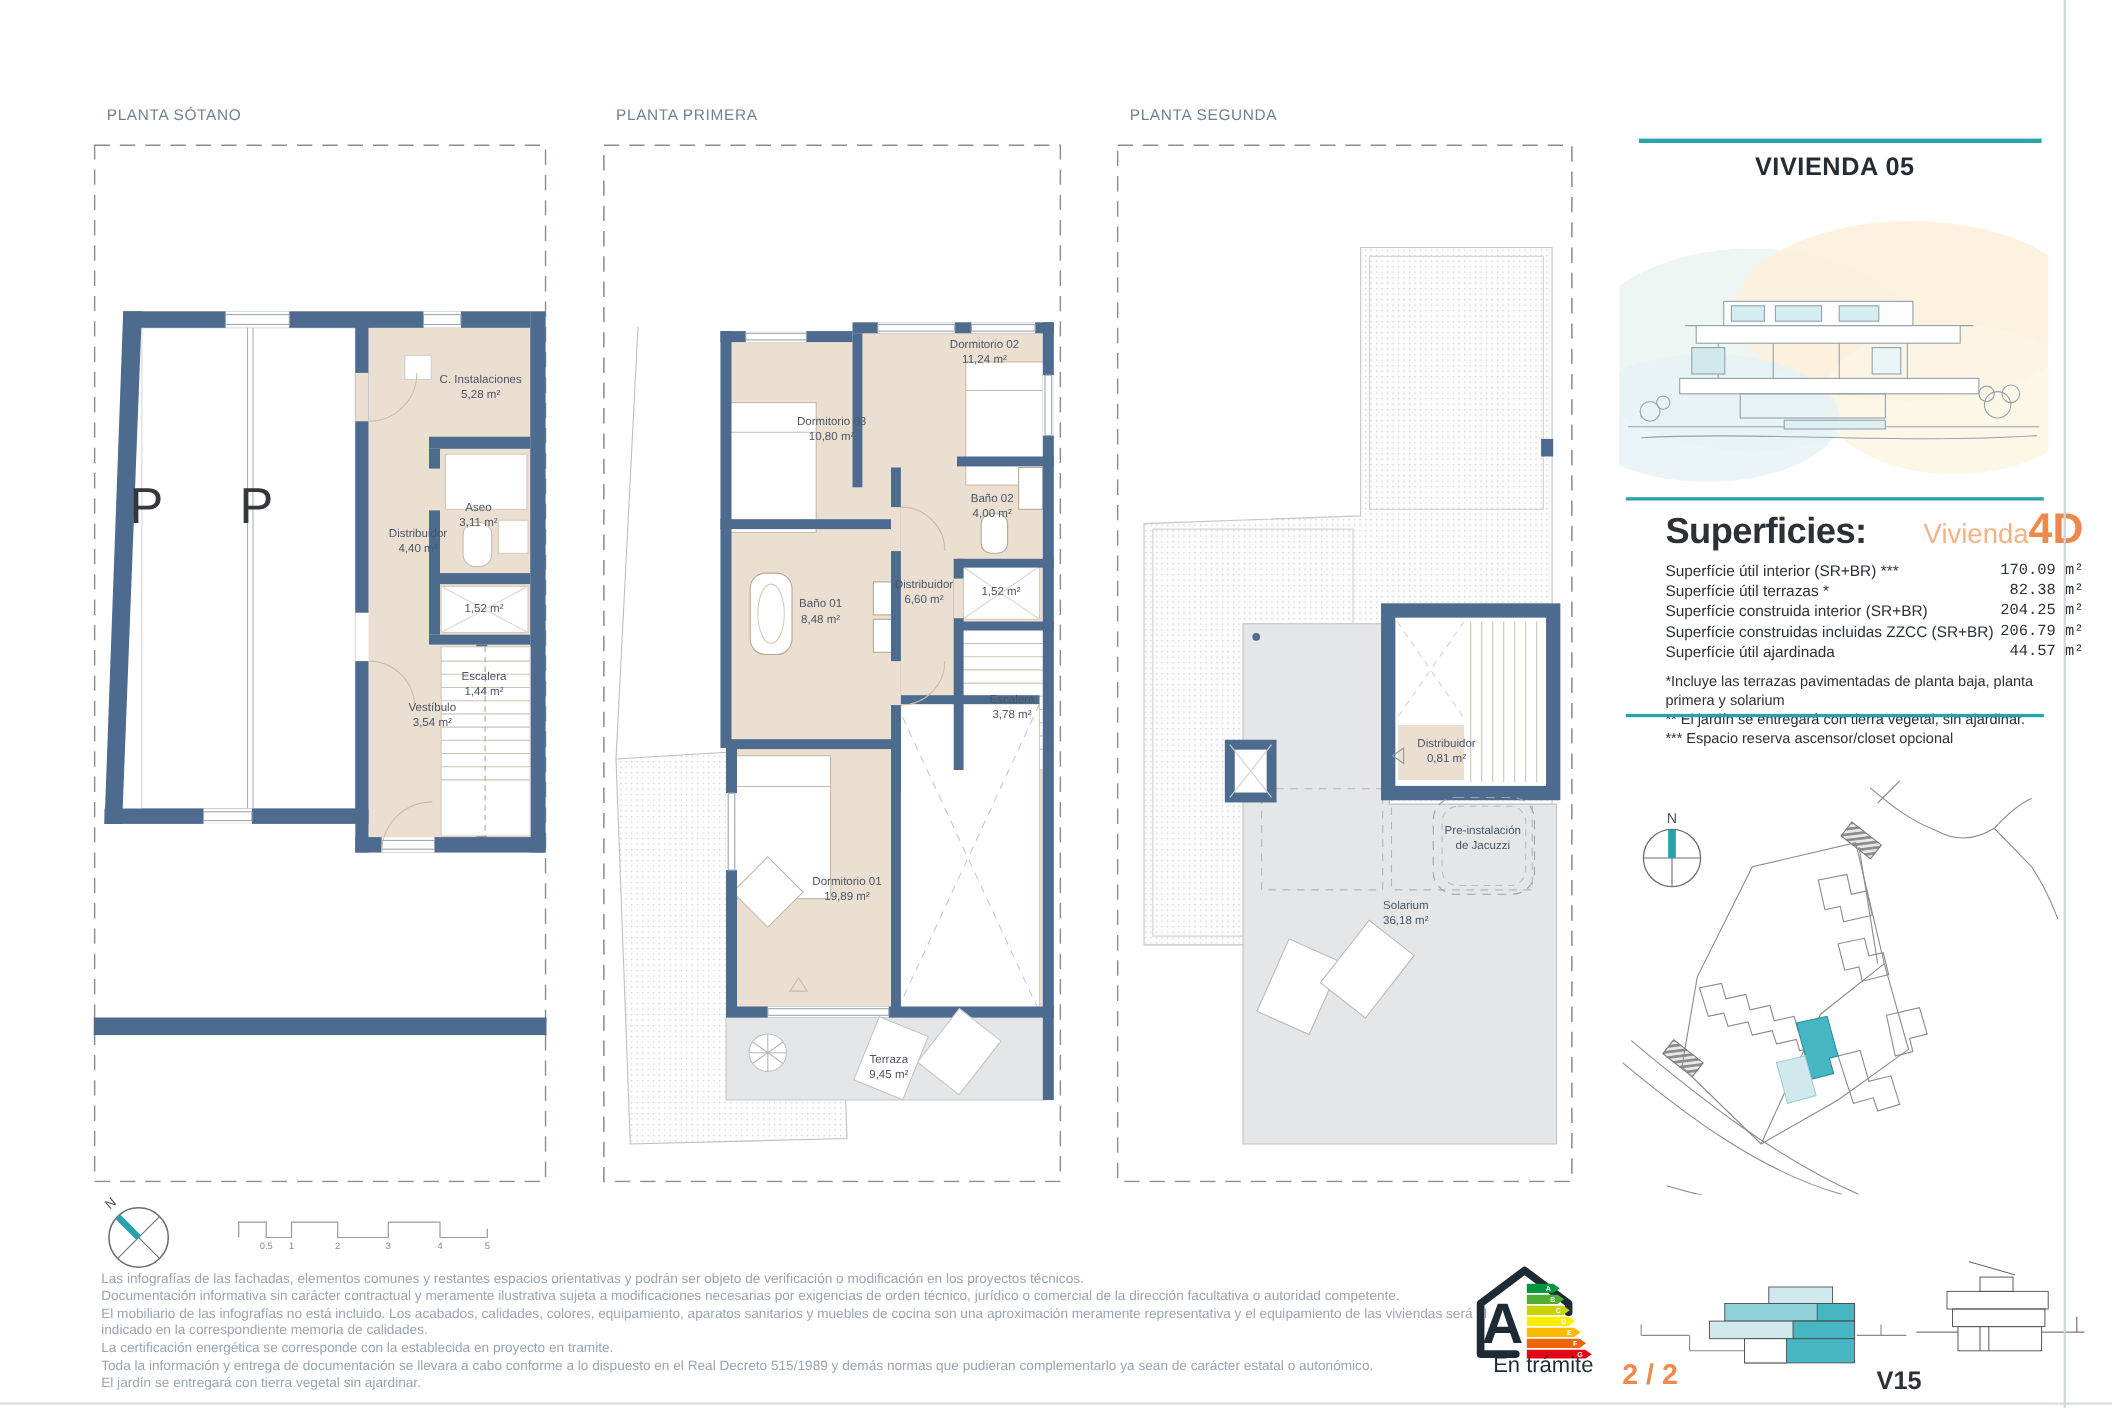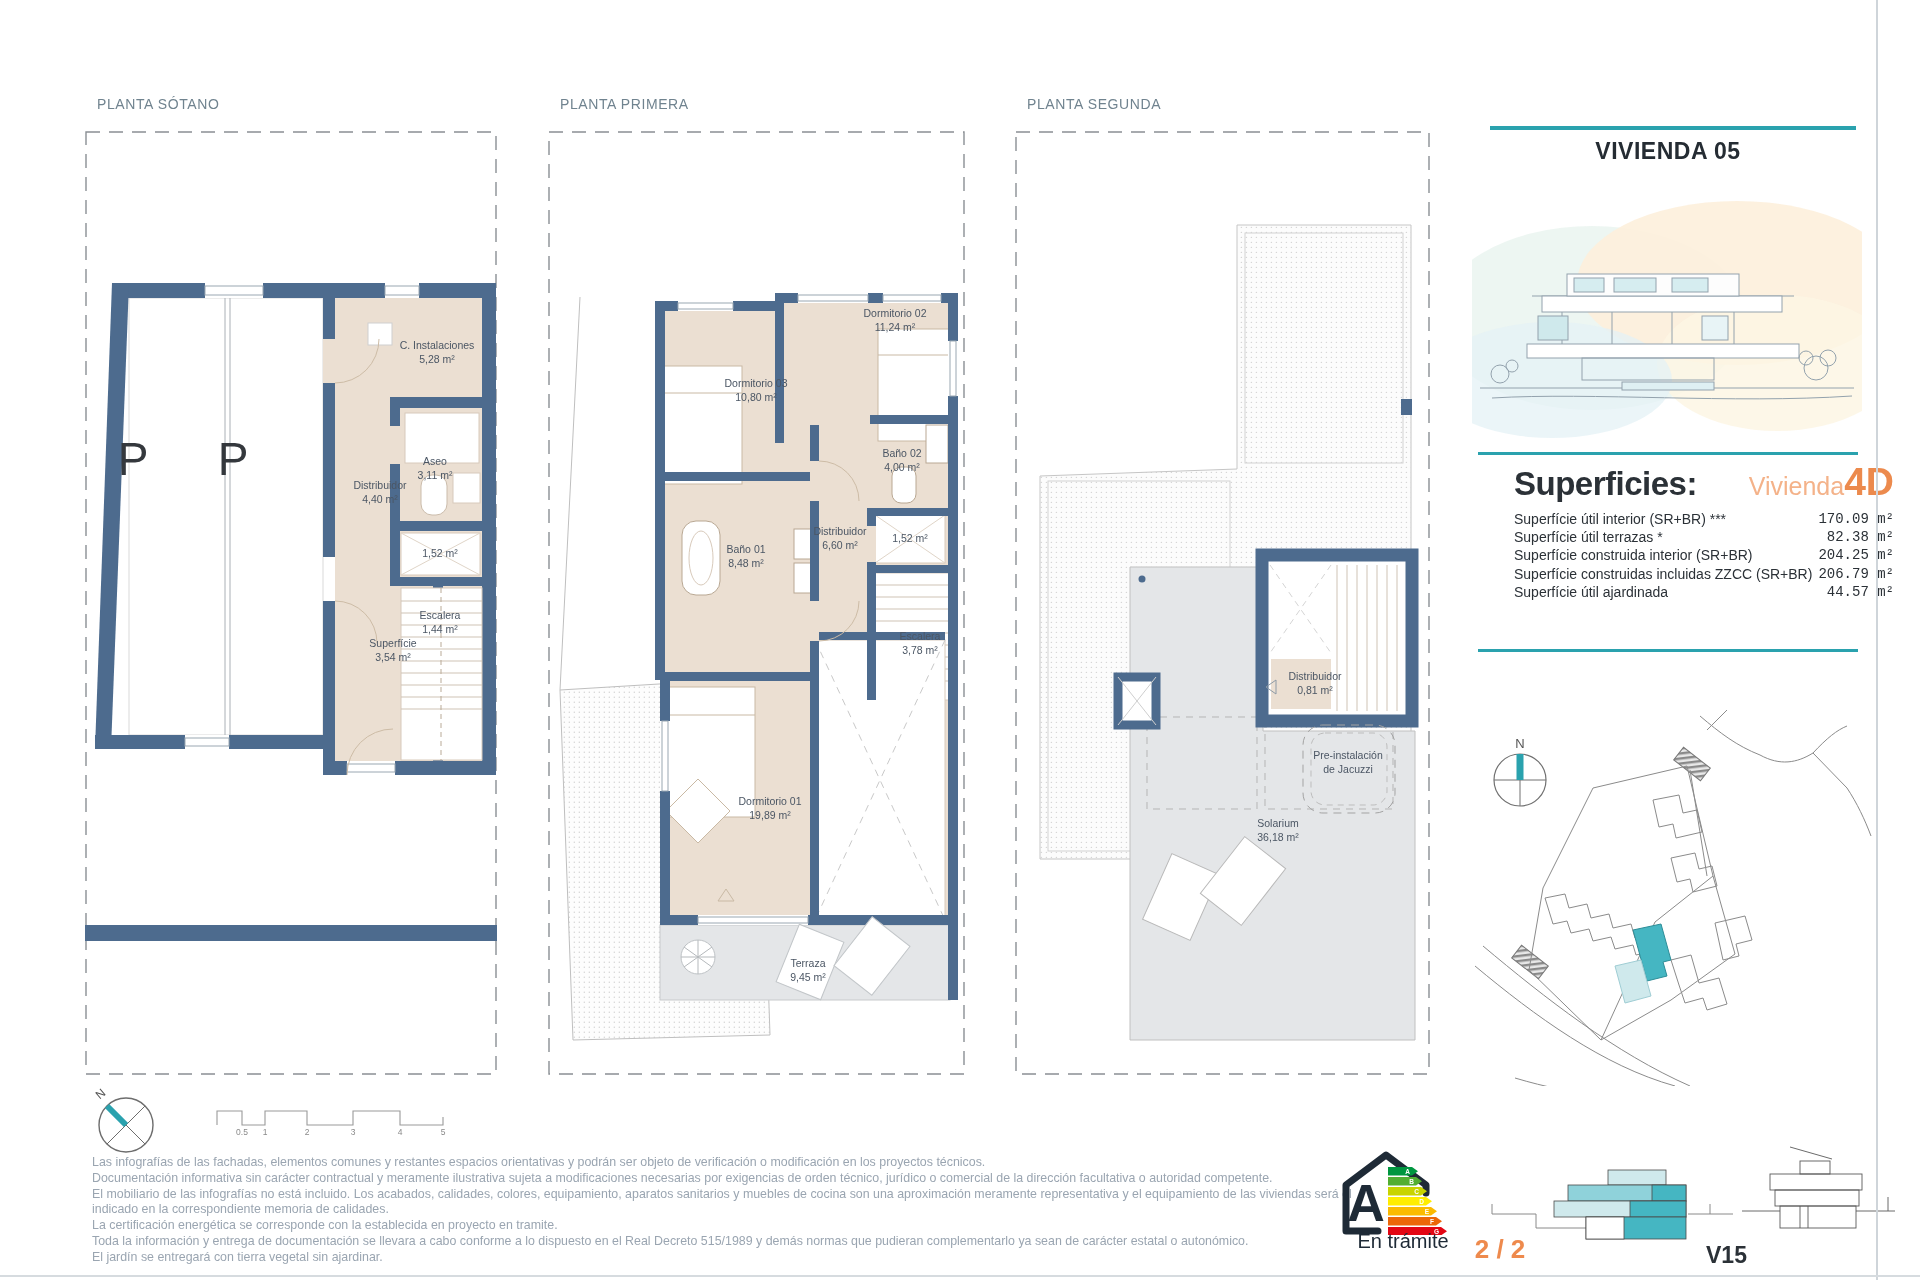--- a/index.html
+++ b/index.html
@@ -119,21 +119,21 @@
     </div>
     <div class="room-label" style="left:355px;top:423px">
       <span></span>
         <span>1,52 m²</span>
     </div>
     <div class="room-label" style="left:355px;top:492px">
       <span>Escalera</span>
         <span>1,44 m²</span>
     </div>
     <div class="room-label" style="left:308px;top:520px">
-      <span>Superfície</span>
+      <span>Vestíbulo</span>
         <span>3,54 m²</span>
     </div>
   </div>
 
   <div class="plan" style="left:548px;top:131px;width:417px;height:944px">
     <svg width="417" height="944" viewBox="0 0 417 944">
       <defs>
         <pattern id="dots2" width="5" height="5" patternUnits="userSpaceOnUse">
           <rect width="5" height="5" fill="#fdfdfd"></rect>
             <circle cx="1.3" cy="1.3" r="0.7" fill="#d3d3d3"></circle>
@@ -387,20 +387,25 @@
         <span class="v">204.25 m²</span>
       </div>
     <div class="sup-row">
         <span>Superfície construidas incluidas ZZCC (SR+BR)</span>
         <span class="v">206.79 m²</span>
       </div>
     <div class="sup-row">
         <span>Superfície útil ajardinada</span>
         <span class="v">44.57 m²</span>
       </div>
+    <div class="sup-notes">
+      <div>*Incluye las terrazas pavimentadas de planta baja, planta primera y solarium</div>
+      <div>** El jardín se entregará con tierra vegetal, sin ajardinar.</div>
+      <div>*** Espacio reserva ascensor/closet opcional</div>
+    </div>
   </div>
   <div class="teal-rule" style="left:1478px;top:649px;width:380px;height:3px"></div>
 
   <svg class="abs" style="left:1475px;top:708px" width="400" height="378" viewBox="0 0 400 378">
     <defs>
       <pattern id="hatchm" width="5" height="5" patternUnits="userSpaceOnUse" patternTransform="rotate(45)">
         <rect width="5" height="5" fill="#e8e8e8"></rect>
           <rect width="2.4" height="5" fill="#8a8a8a"></rect>
       </pattern>
     </defs>

